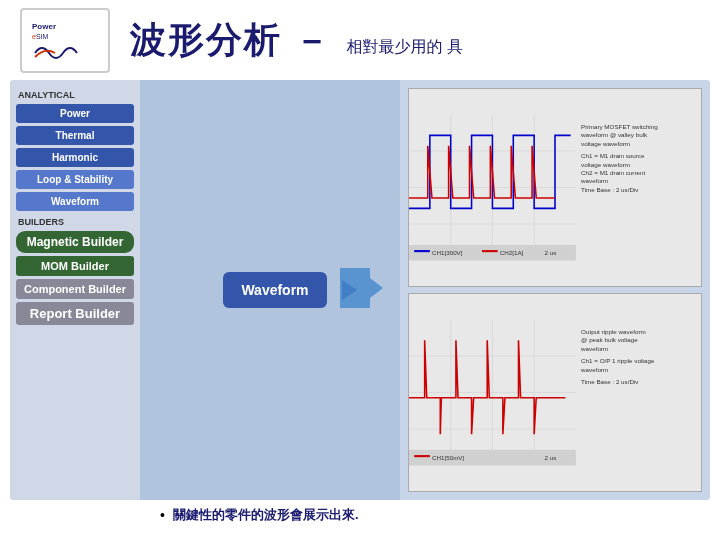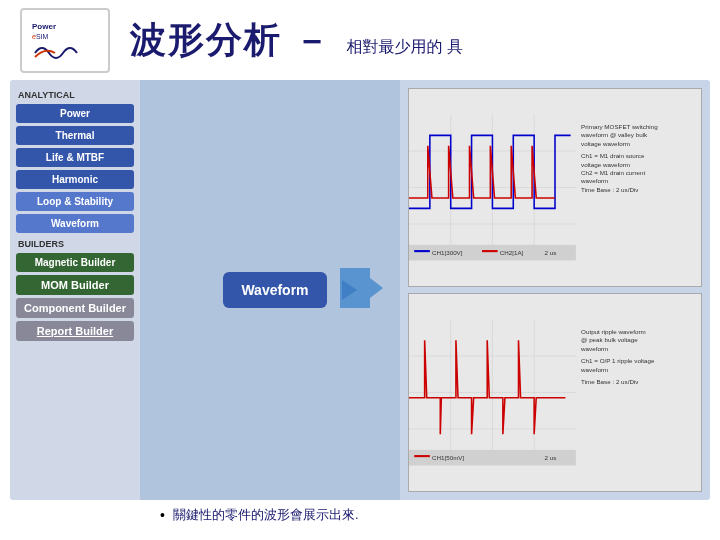--- a/index.html
+++ b/index.html
@@ -146,21 +146,21 @@
     .footer {
       display: flex;
       justify-content: space-between;
       align-items: center;
       padding: 8px 20px;
       height: 40px;
     }
     .bullet-text {
       font-size: 13px;
       color: #1a1a6e;
-      font-weight: normal;
+      font-weight: bold;
     }
   </style>
 </head>
 <body>
 
 <div class="header">
   <div class="logo-area">
     <svg class="logo-svg" viewBox="0 0 70 50">
 
       <text x="2" y="14" font-size="8" fill="#1a1a6e" font-weight="bold">Power</text>
@@ -175,30 +175,29 @@
     <span style="font-size:16px; color:#1a1a6e; margin-left:10px;">相對最少用的 具</span>
   </div>
 </div>
 
 <div class="main">
 
   <div class="sidebar">
     <div class="sidebar-section-label">ANALYTICAL</div>
     <button class="sidebar-btn blue">Power</button>
     <button class="sidebar-btn blue">Thermal</button>
-    <button class="sidebar-btn blue">Life &amp; MTBF</button>
     <button class="sidebar-btn blue">Harmonic</button>
     <button class="sidebar-btn active">Loop &amp; Stability</button>
     <button class="sidebar-btn active">Waveform</button>
 
     <div class="sidebar-section-label" style="margin-top:6px;">BUILDERS</div>
-    <button class="sidebar-btn green" style="font-size:10px;">Magnetic Builder</button>
+    <button class="sidebar-btn green" style="font-size:12px;border-radius:9px;">Magnetic Builder</button>
     <button class="sidebar-btn green" style="font-size:11px;">MOM Builder</button>
     <button class="sidebar-btn gray" style="font-size:11px;">Component Builder</button>
-    <button class="sidebar-btn gray" style="font-size:11px;text-decoration:underline;">Report Builder</button>
+    <button class="sidebar-btn gray" style="font-size:13px;">Report Builder</button>
   </div>
 
   <div class="center-panel">
     <div class="waveform-callout">
       <span>Waveform</span>
     </div>
 
     <div style="position:absolute; right:15px; top:50%; transform:translateY(-50%); z-index:10;">
       <svg width="50" height="60" viewBox="0 0 50 60">
         <path d="M5 10 L35 10 L35 20 L48 30 L35 40 L35 50 L5 50 Z" fill="#4488cc" opacity="0.8"></path>

